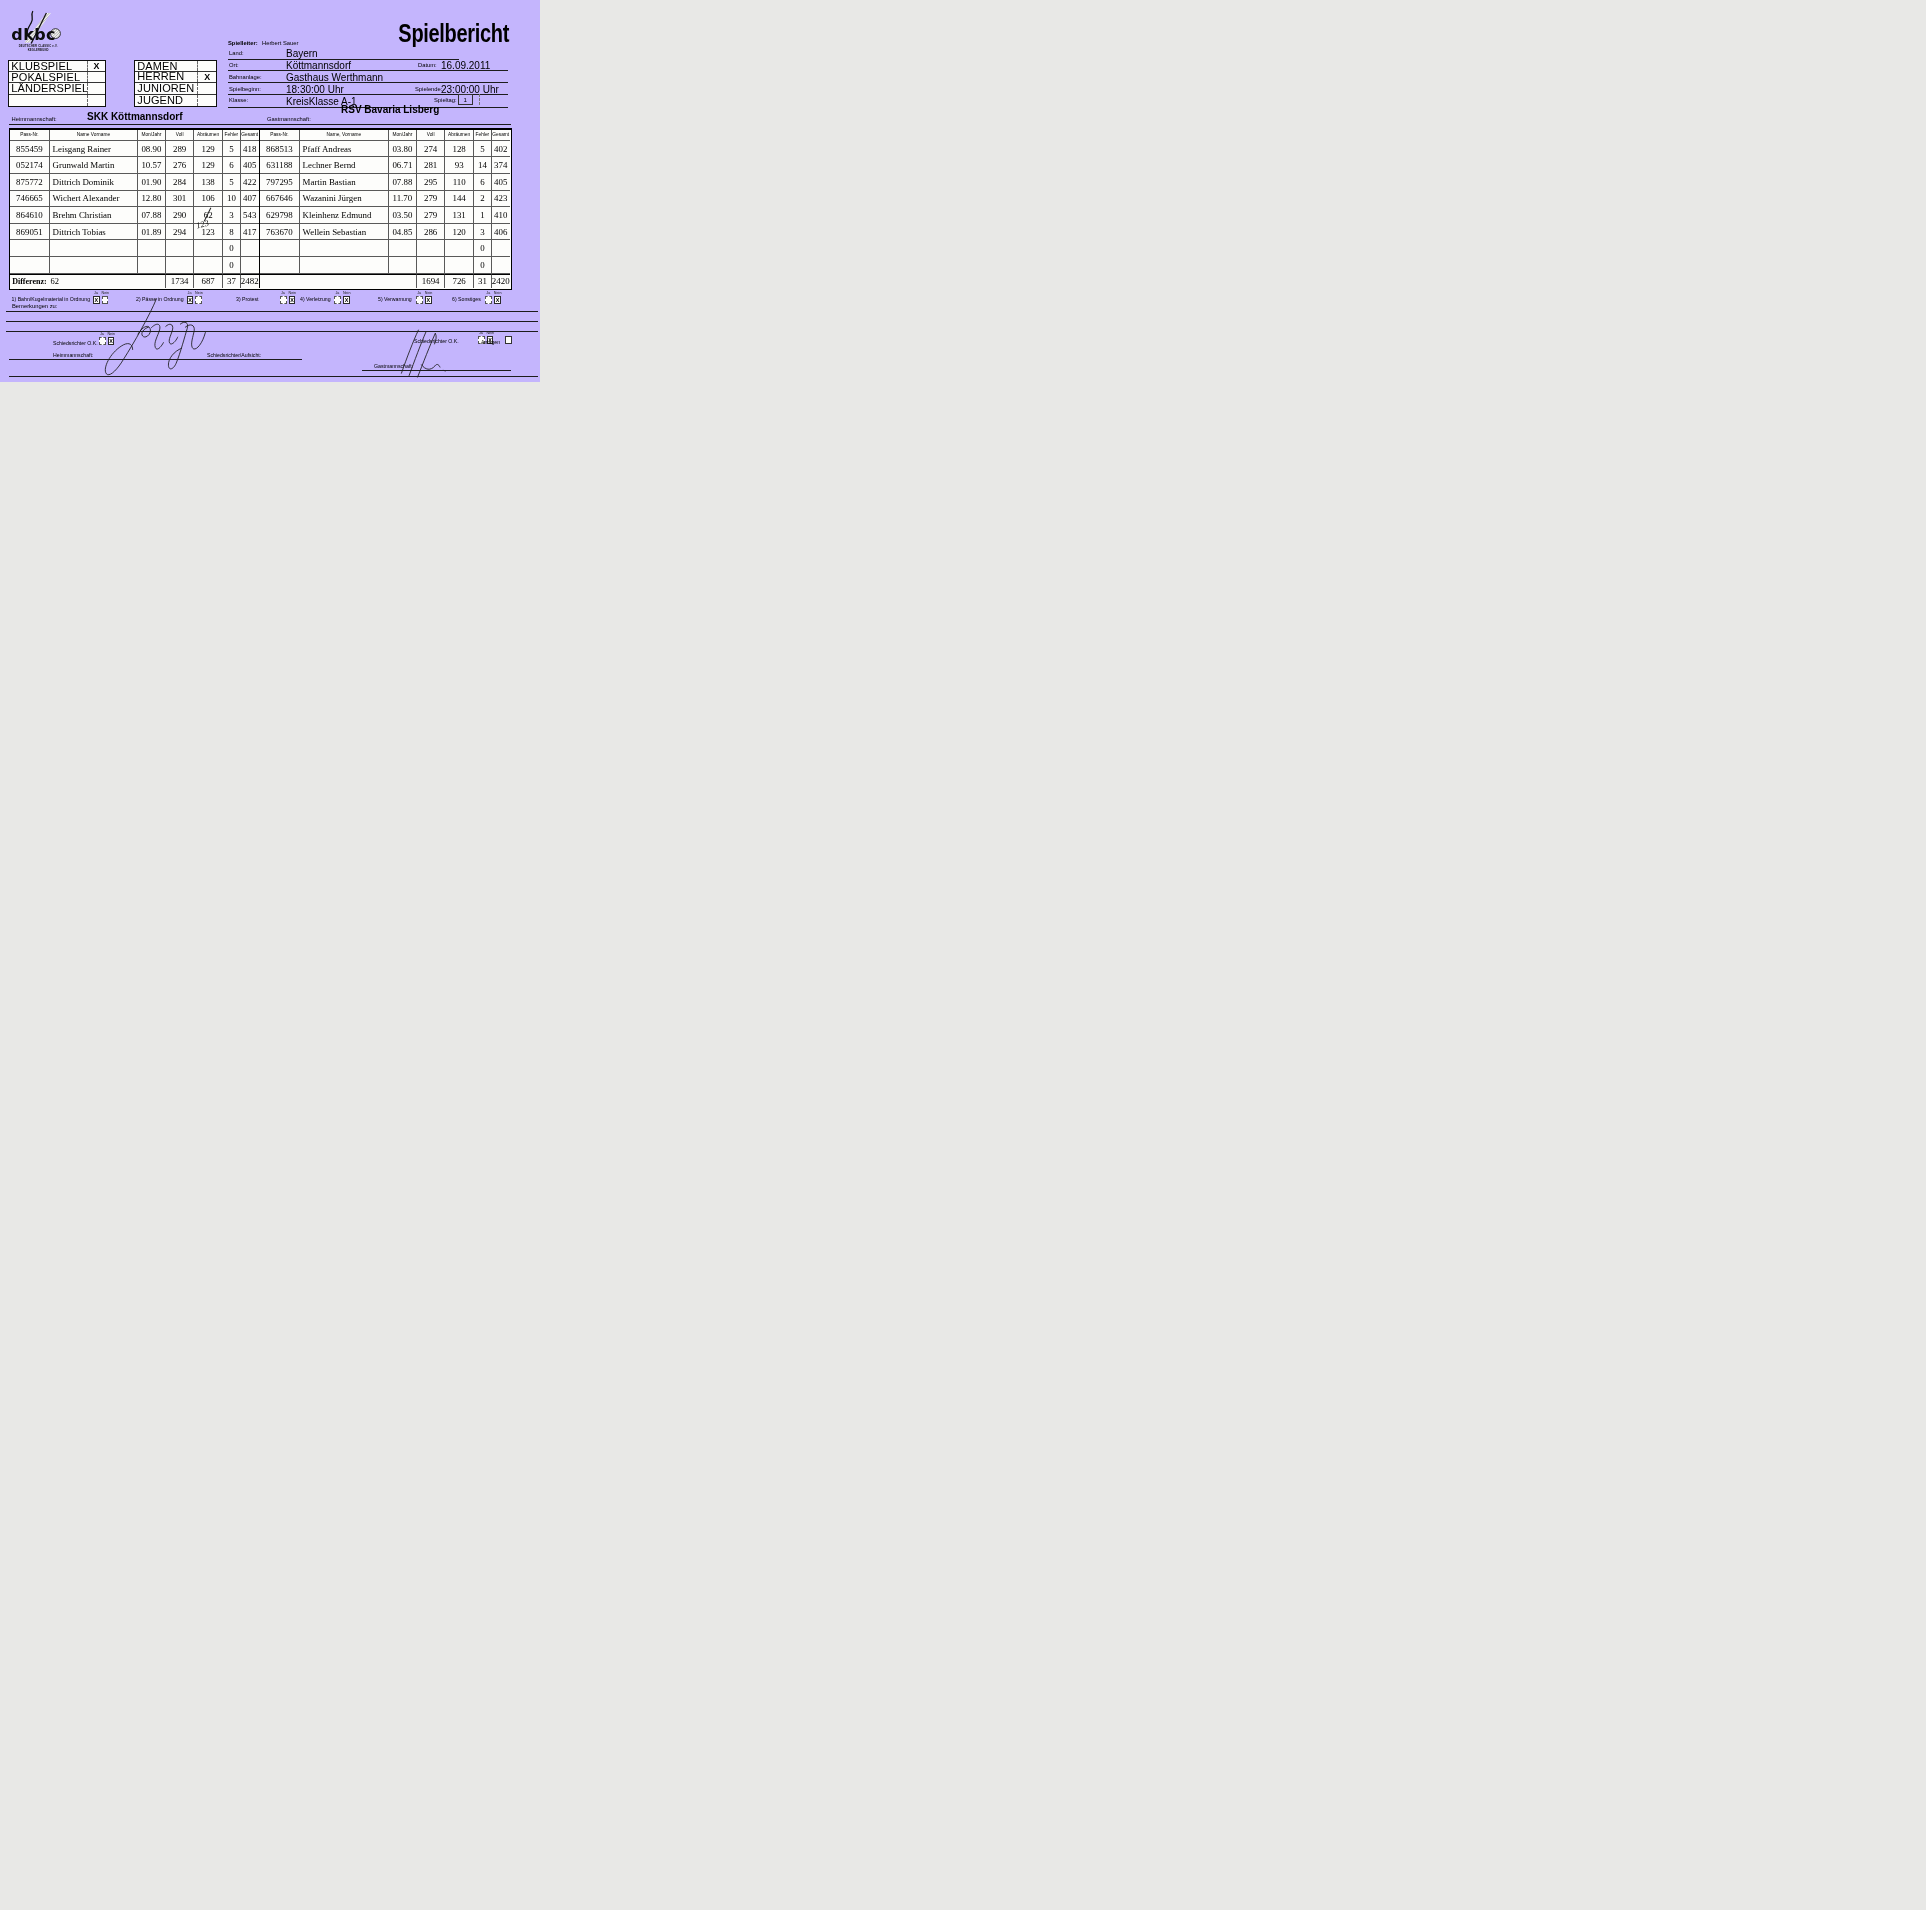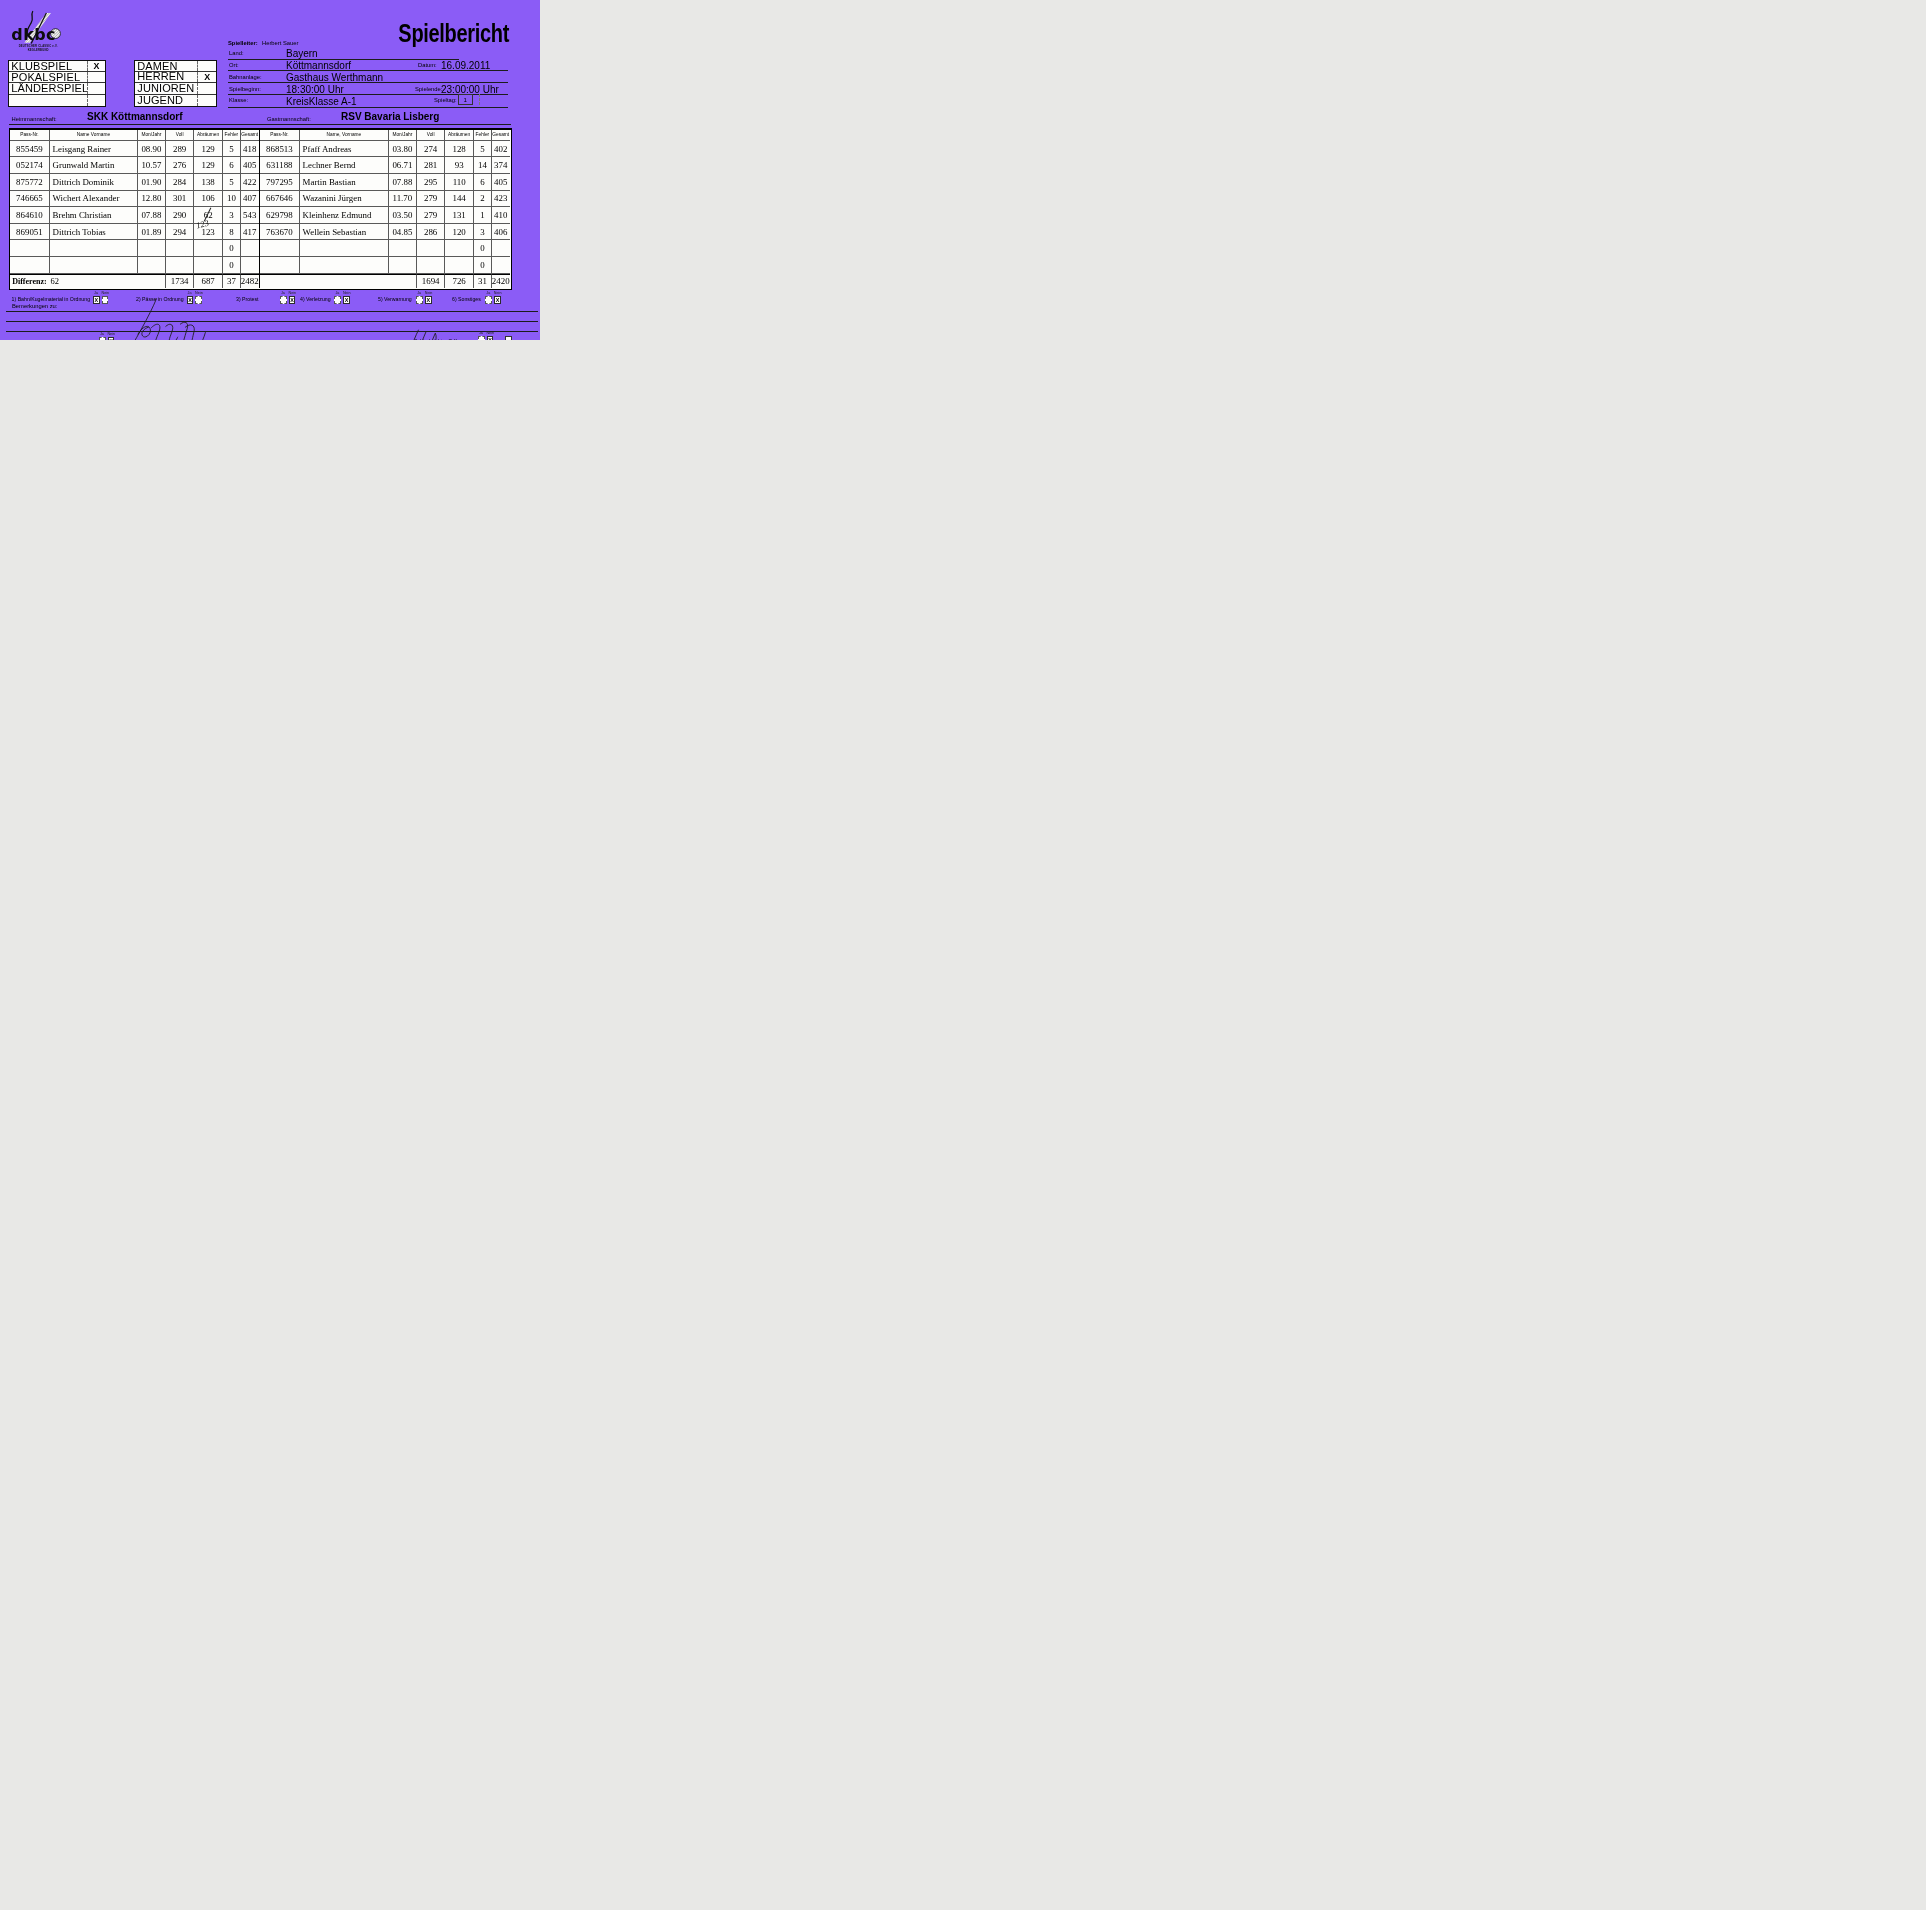--- a/index.html
+++ b/index.html
@@ -1,17 +1,17 @@
 <!DOCTYPE html>
 <html style="font-size:6.2px"><head>
 <meta charset="utf-8">
 <style>
   html,body{margin:0;padding:0;background:#e8e8e6;}
   .sheet{
-    position:relative;width:540px;height:340px;background:#8b5cf6;
+    position:relative;width:540px;height:382px;background:#c4b5fd;
     font-family:"Liberation Sans",sans-serif;color:#000;overflow:hidden;
   }
   .abs{position:absolute;}
   .hline{position:absolute;height:0.4px;background:#1c1c1c;}
   .lbl{font-size:5.8px;white-space:nowrap;}
   .val{font-size:10px;white-space:nowrap;}
   .blbl{font-weight:bold;font-size:5.8px;white-space:nowrap;}
 
   
   .logo{left:9.2px;top:10px;width:58px;text-align:center;}
@@ -160,21 +160,21 @@
       <div class="ct-row" style="height: 11.2px;">
         <span class="ct-label">JUGEND</span>
         <span class="ct-check" style="width: 17.7px;"></span>
       </div>
     </div>
 
   
   <span class="abs lbl" style="left:11.6px;top:116px;">Heimmannschaft:</span>
   <span class="abs team" style="left:87px;top:111px;">SKK Köttmannsdorf</span>
   <span class="abs lbl" style="left:267px;top:116px;">Gastmannschaft:</span>
-  <span class="abs team" style="left:341px;top:111px;">RSV Bavaria Lisberg</span>
+  <span class="abs team" style="left:341px;top:104px;">RSV Bavaria Lisberg</span>
   <div class="hline" style="left:9.2px;top:124px;width:502px;"></div>
 
   
   <div class="abs score">
     <div class="half left">
         <div class="cell head">Pass-Nr.</div>
         <div class="cell head">Name Vorname</div>
         <div class="cell head">Mon/Jahr</div>
         <div class="cell head">Voll</div>
         <div class="cell head">Abräumen</div>

